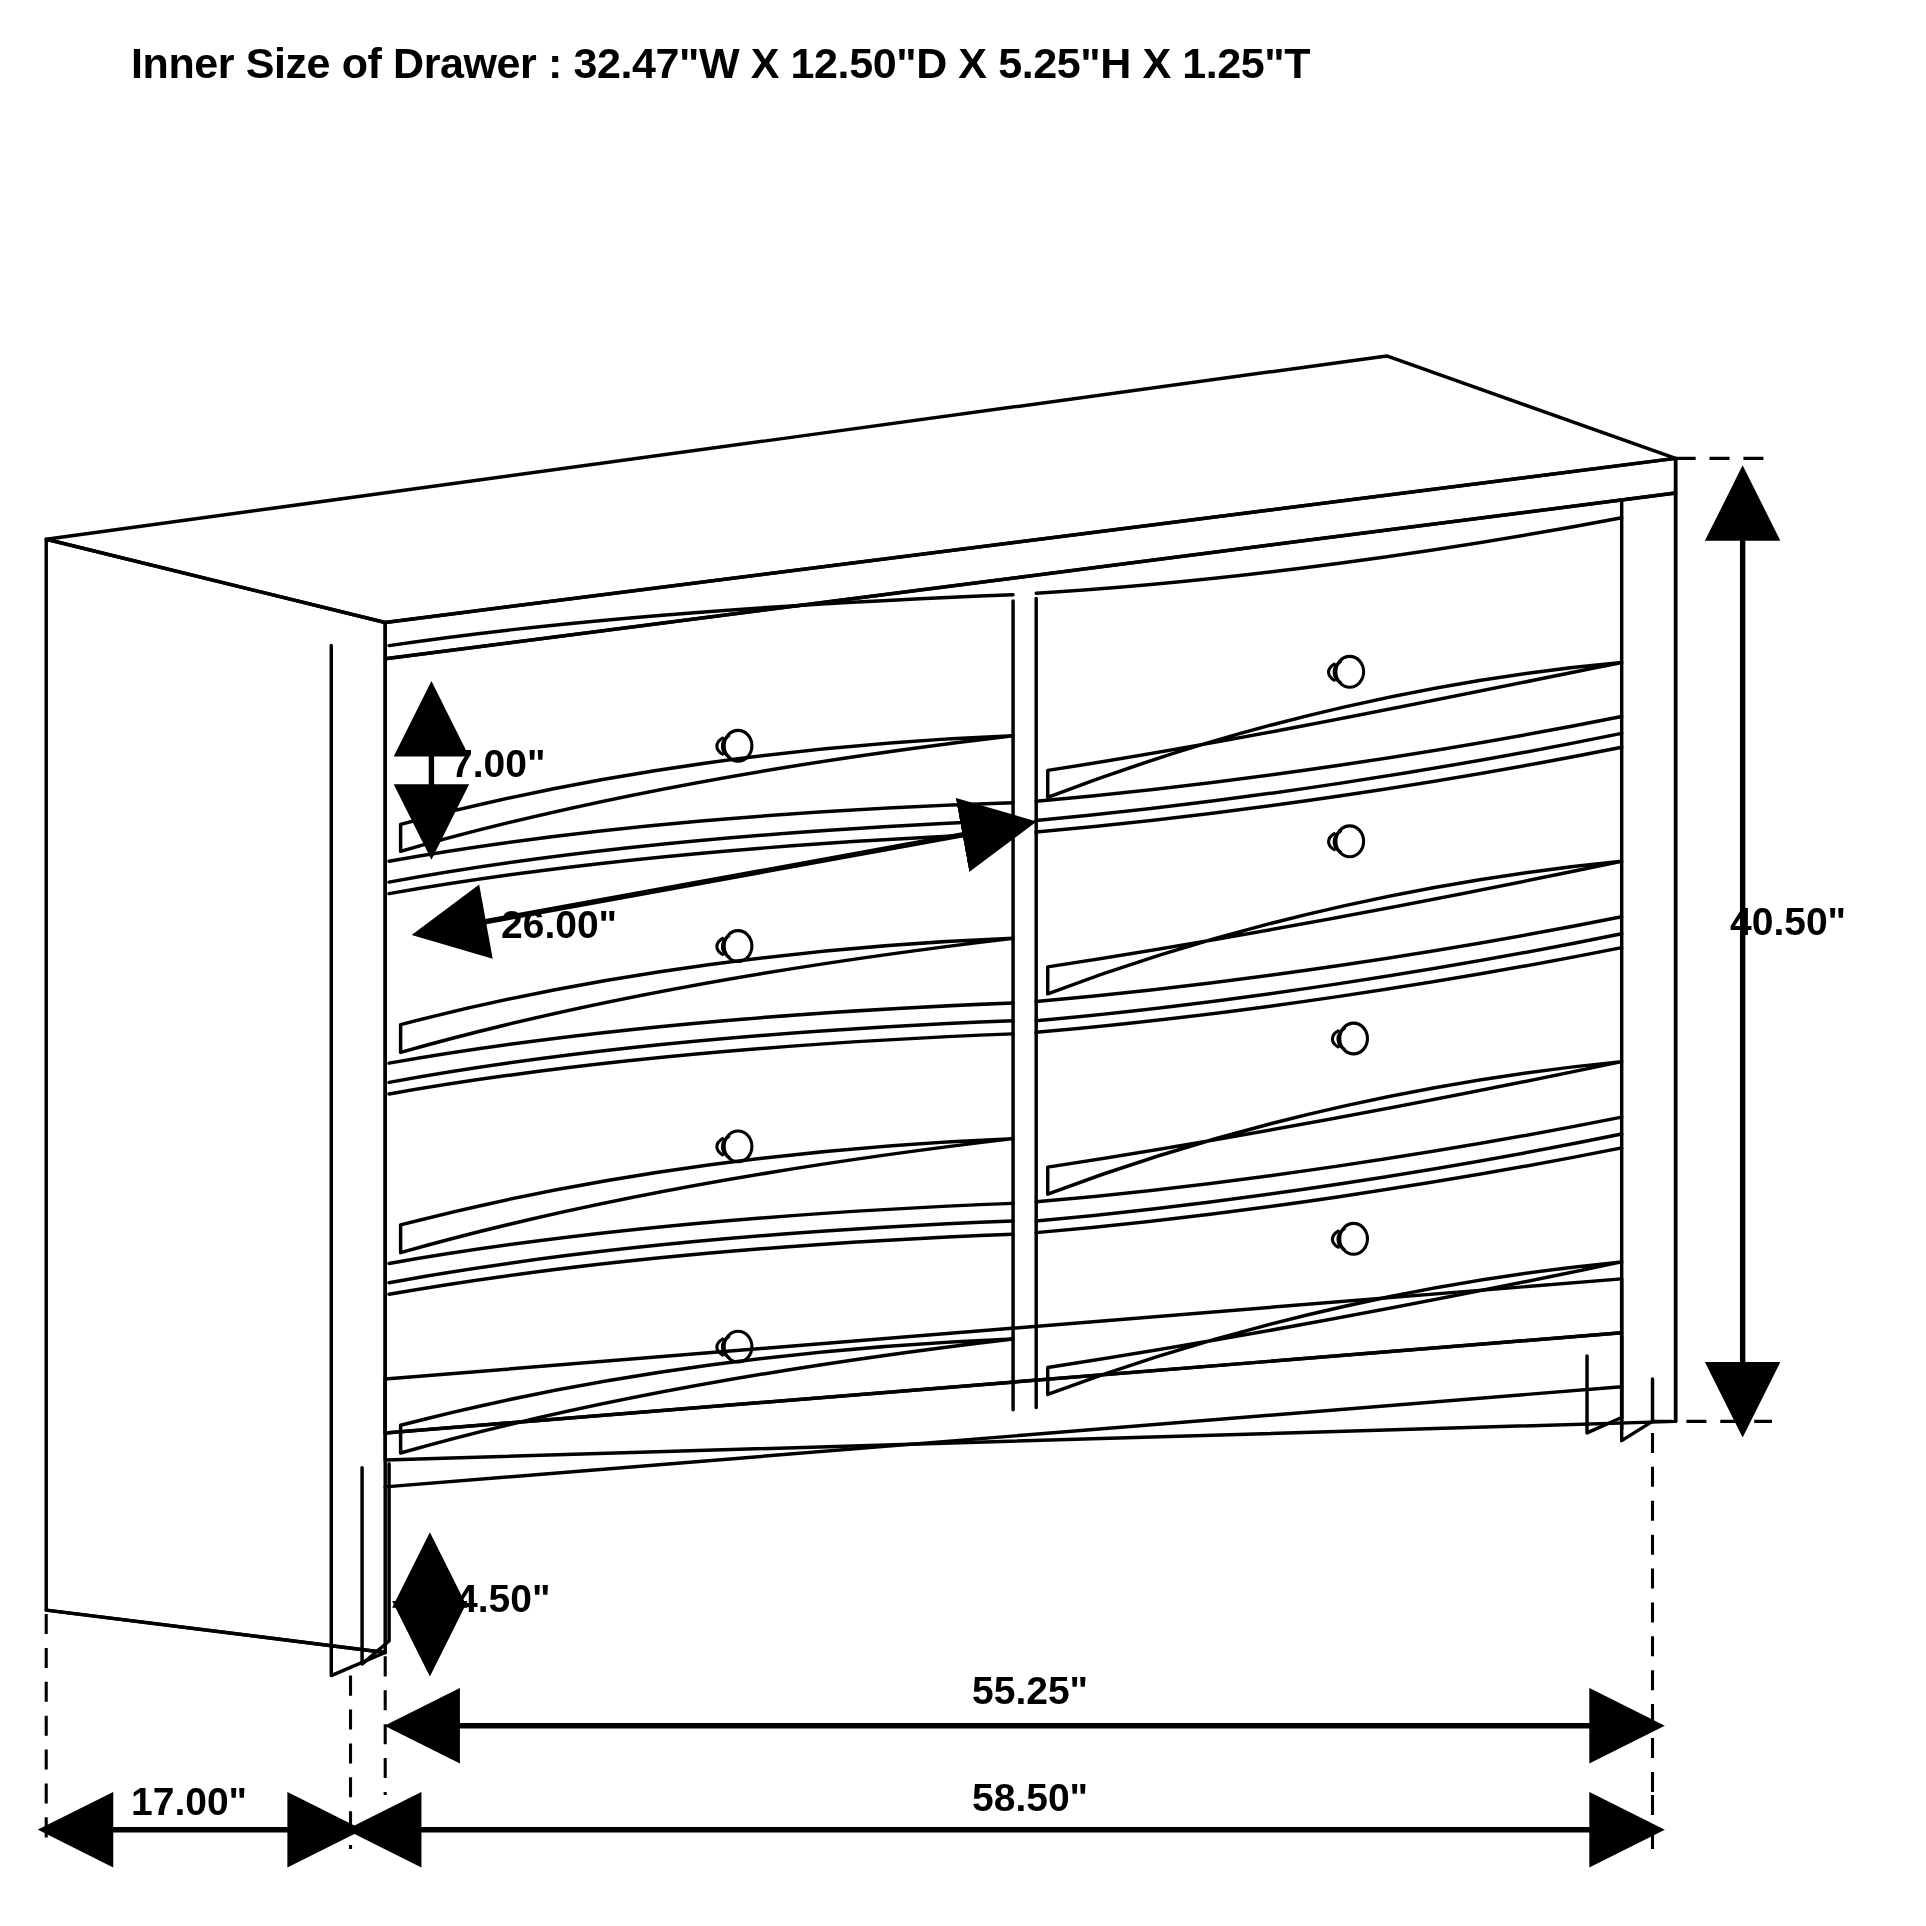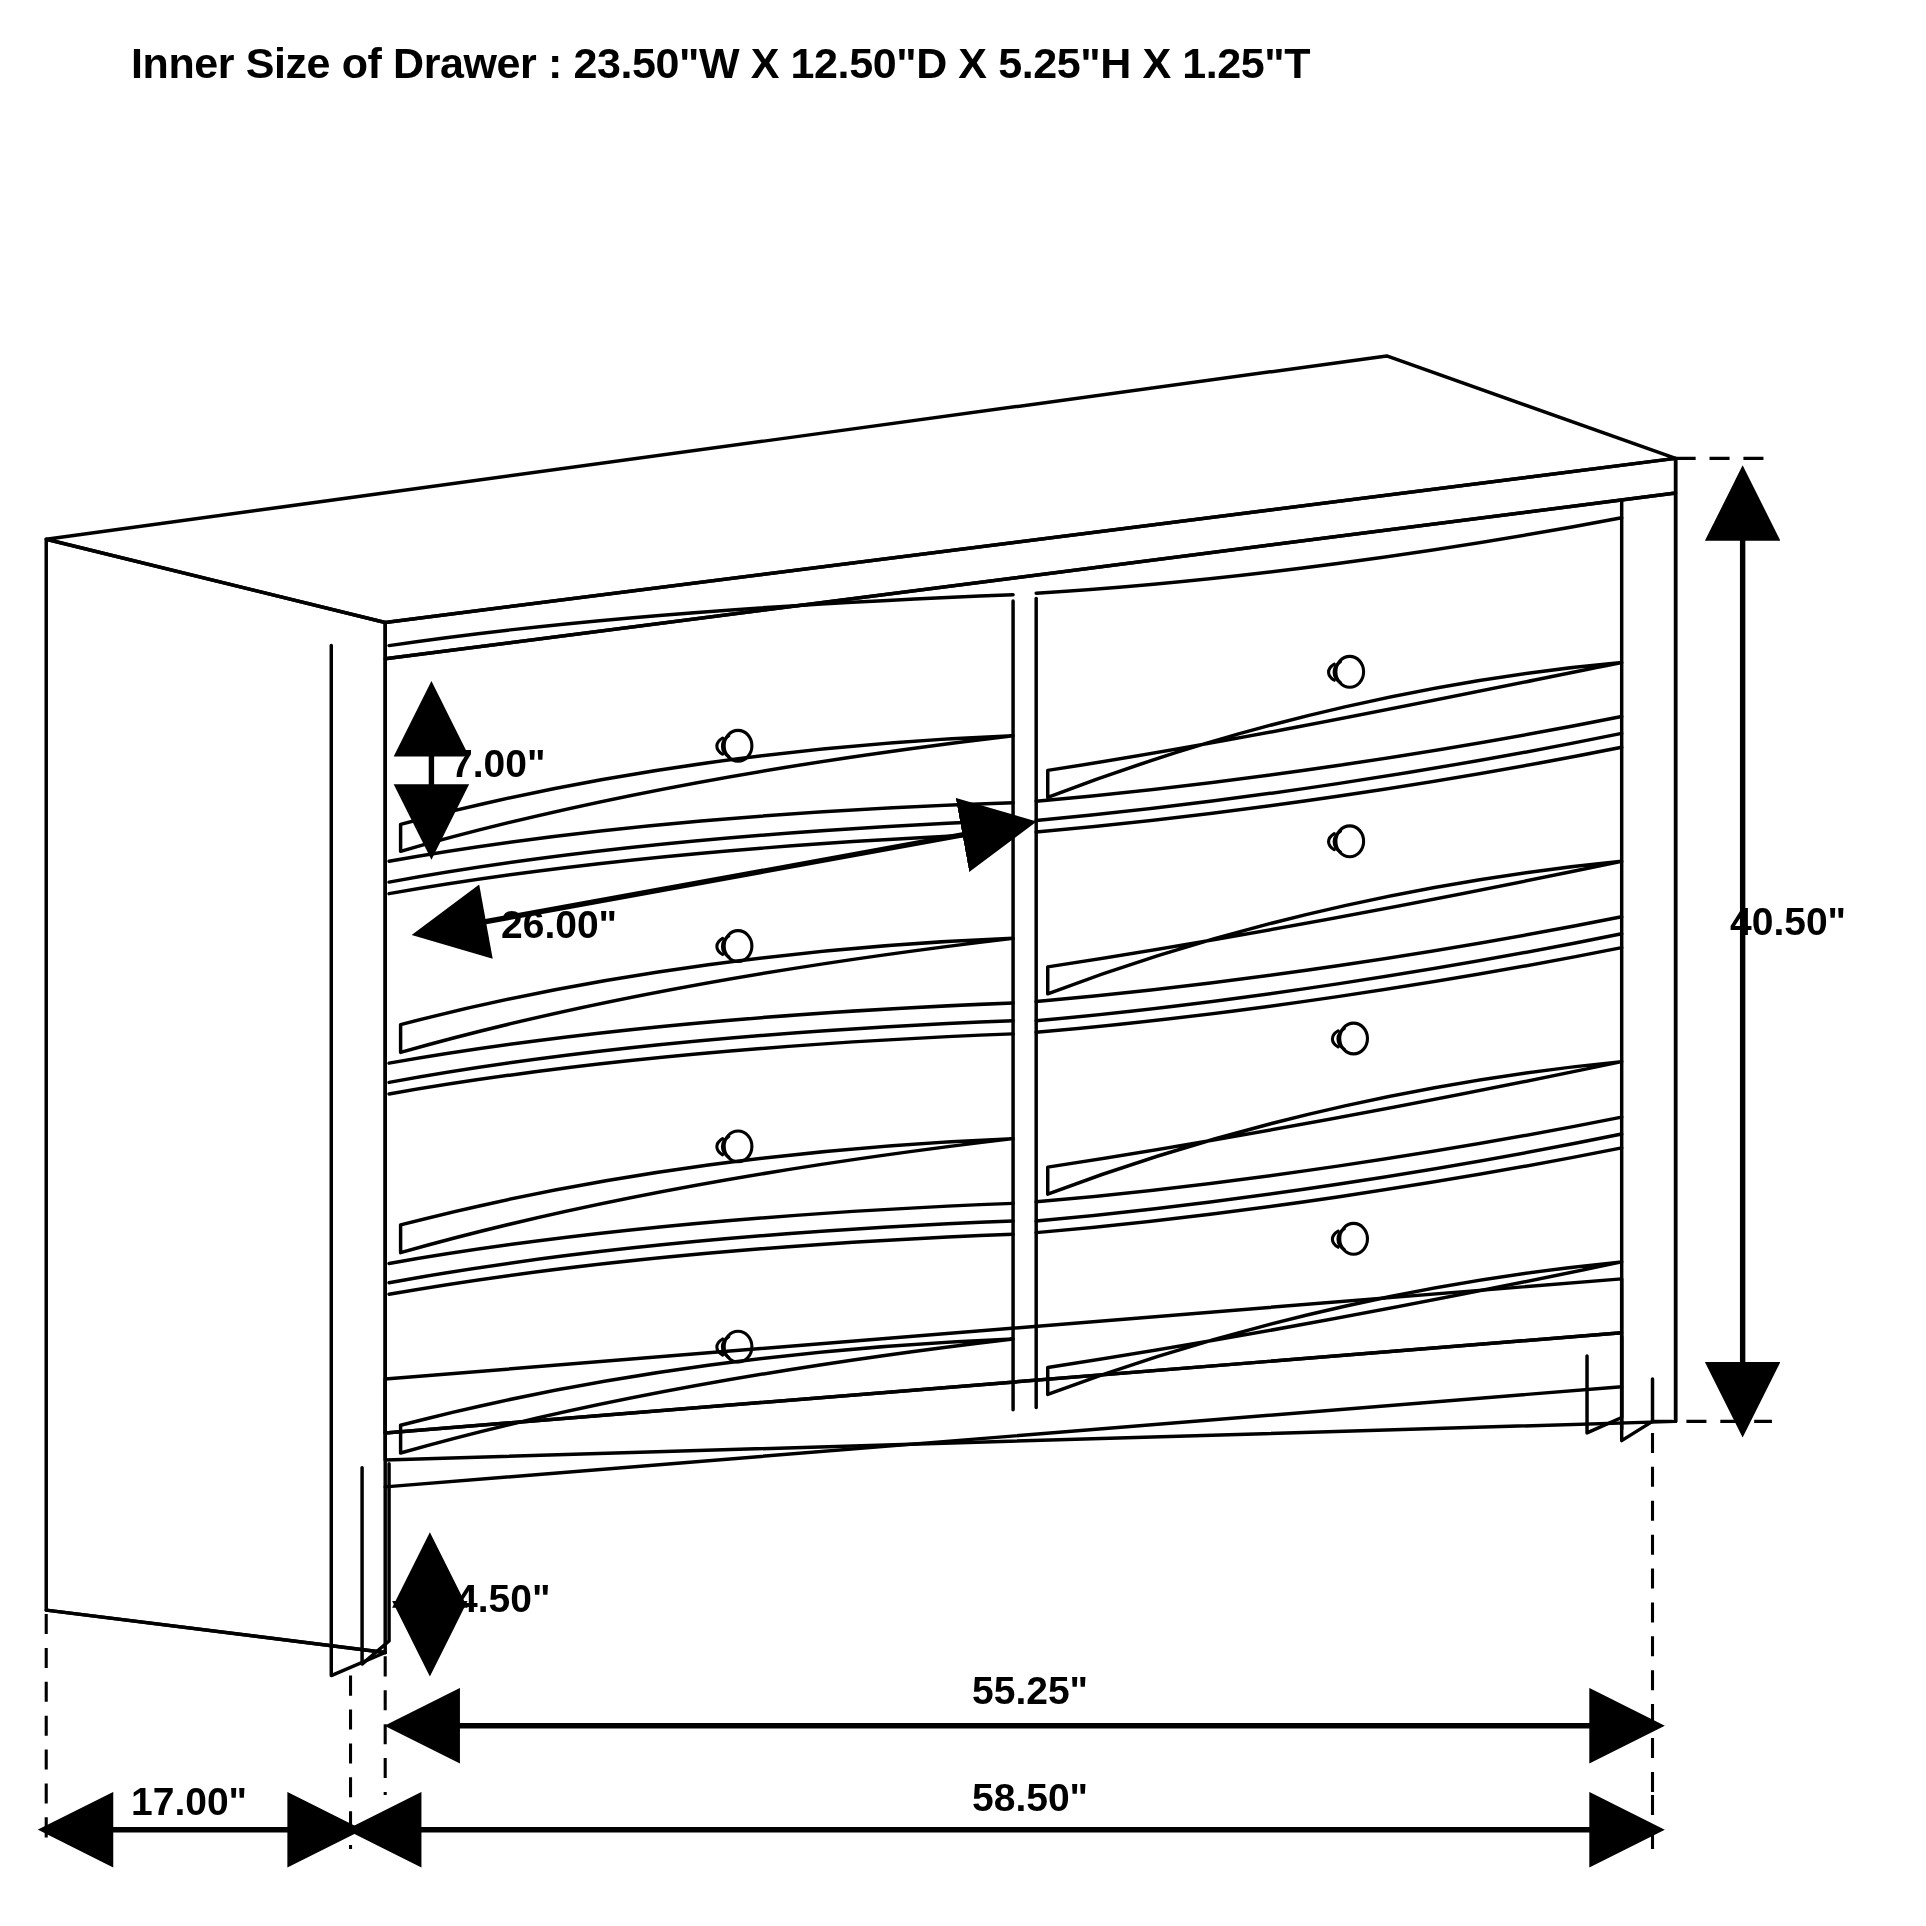--- a/index.html
+++ b/index.html
@@ -47,21 +47,21 @@
   .lbl-45  { left: 456px;  top: 1577px; }
   .lbl-5525{ left: 972px; top: 1669px; }
   .lbl-17  { left: 131px;  top: 1780px; }
   .lbl-5850{ left: 972px; top: 1776px; }
 </style>
 </head>
 <body>
 
 <div id="stage">
 
-  <div id="title">Inner Size of Drawer : 23.50"W X 12.50"D X 5.25"H X 1.25"T</div>
+  <div id="title">Inner Size of Drawer : 32.47"W X 12.50"D X 5.25"H X 1.25"T</div>
 
   <svg id="drawing" viewBox="0 0 2500 2500">
     <defs>
       <marker id="arrowEnd" markerWidth="26" markerHeight="26" refX="11" refY="7" orient="auto">
         <path d="M0,0 L14,7 L0,14 z" fill="#000"></path>
       </marker>
       <marker id="arrowStart" markerWidth="26" markerHeight="26" refX="3" refY="7" orient="auto">
         <path d="M14,0 L0,7 L14,14 z" fill="#000"></path>
       </marker>
     </defs>

